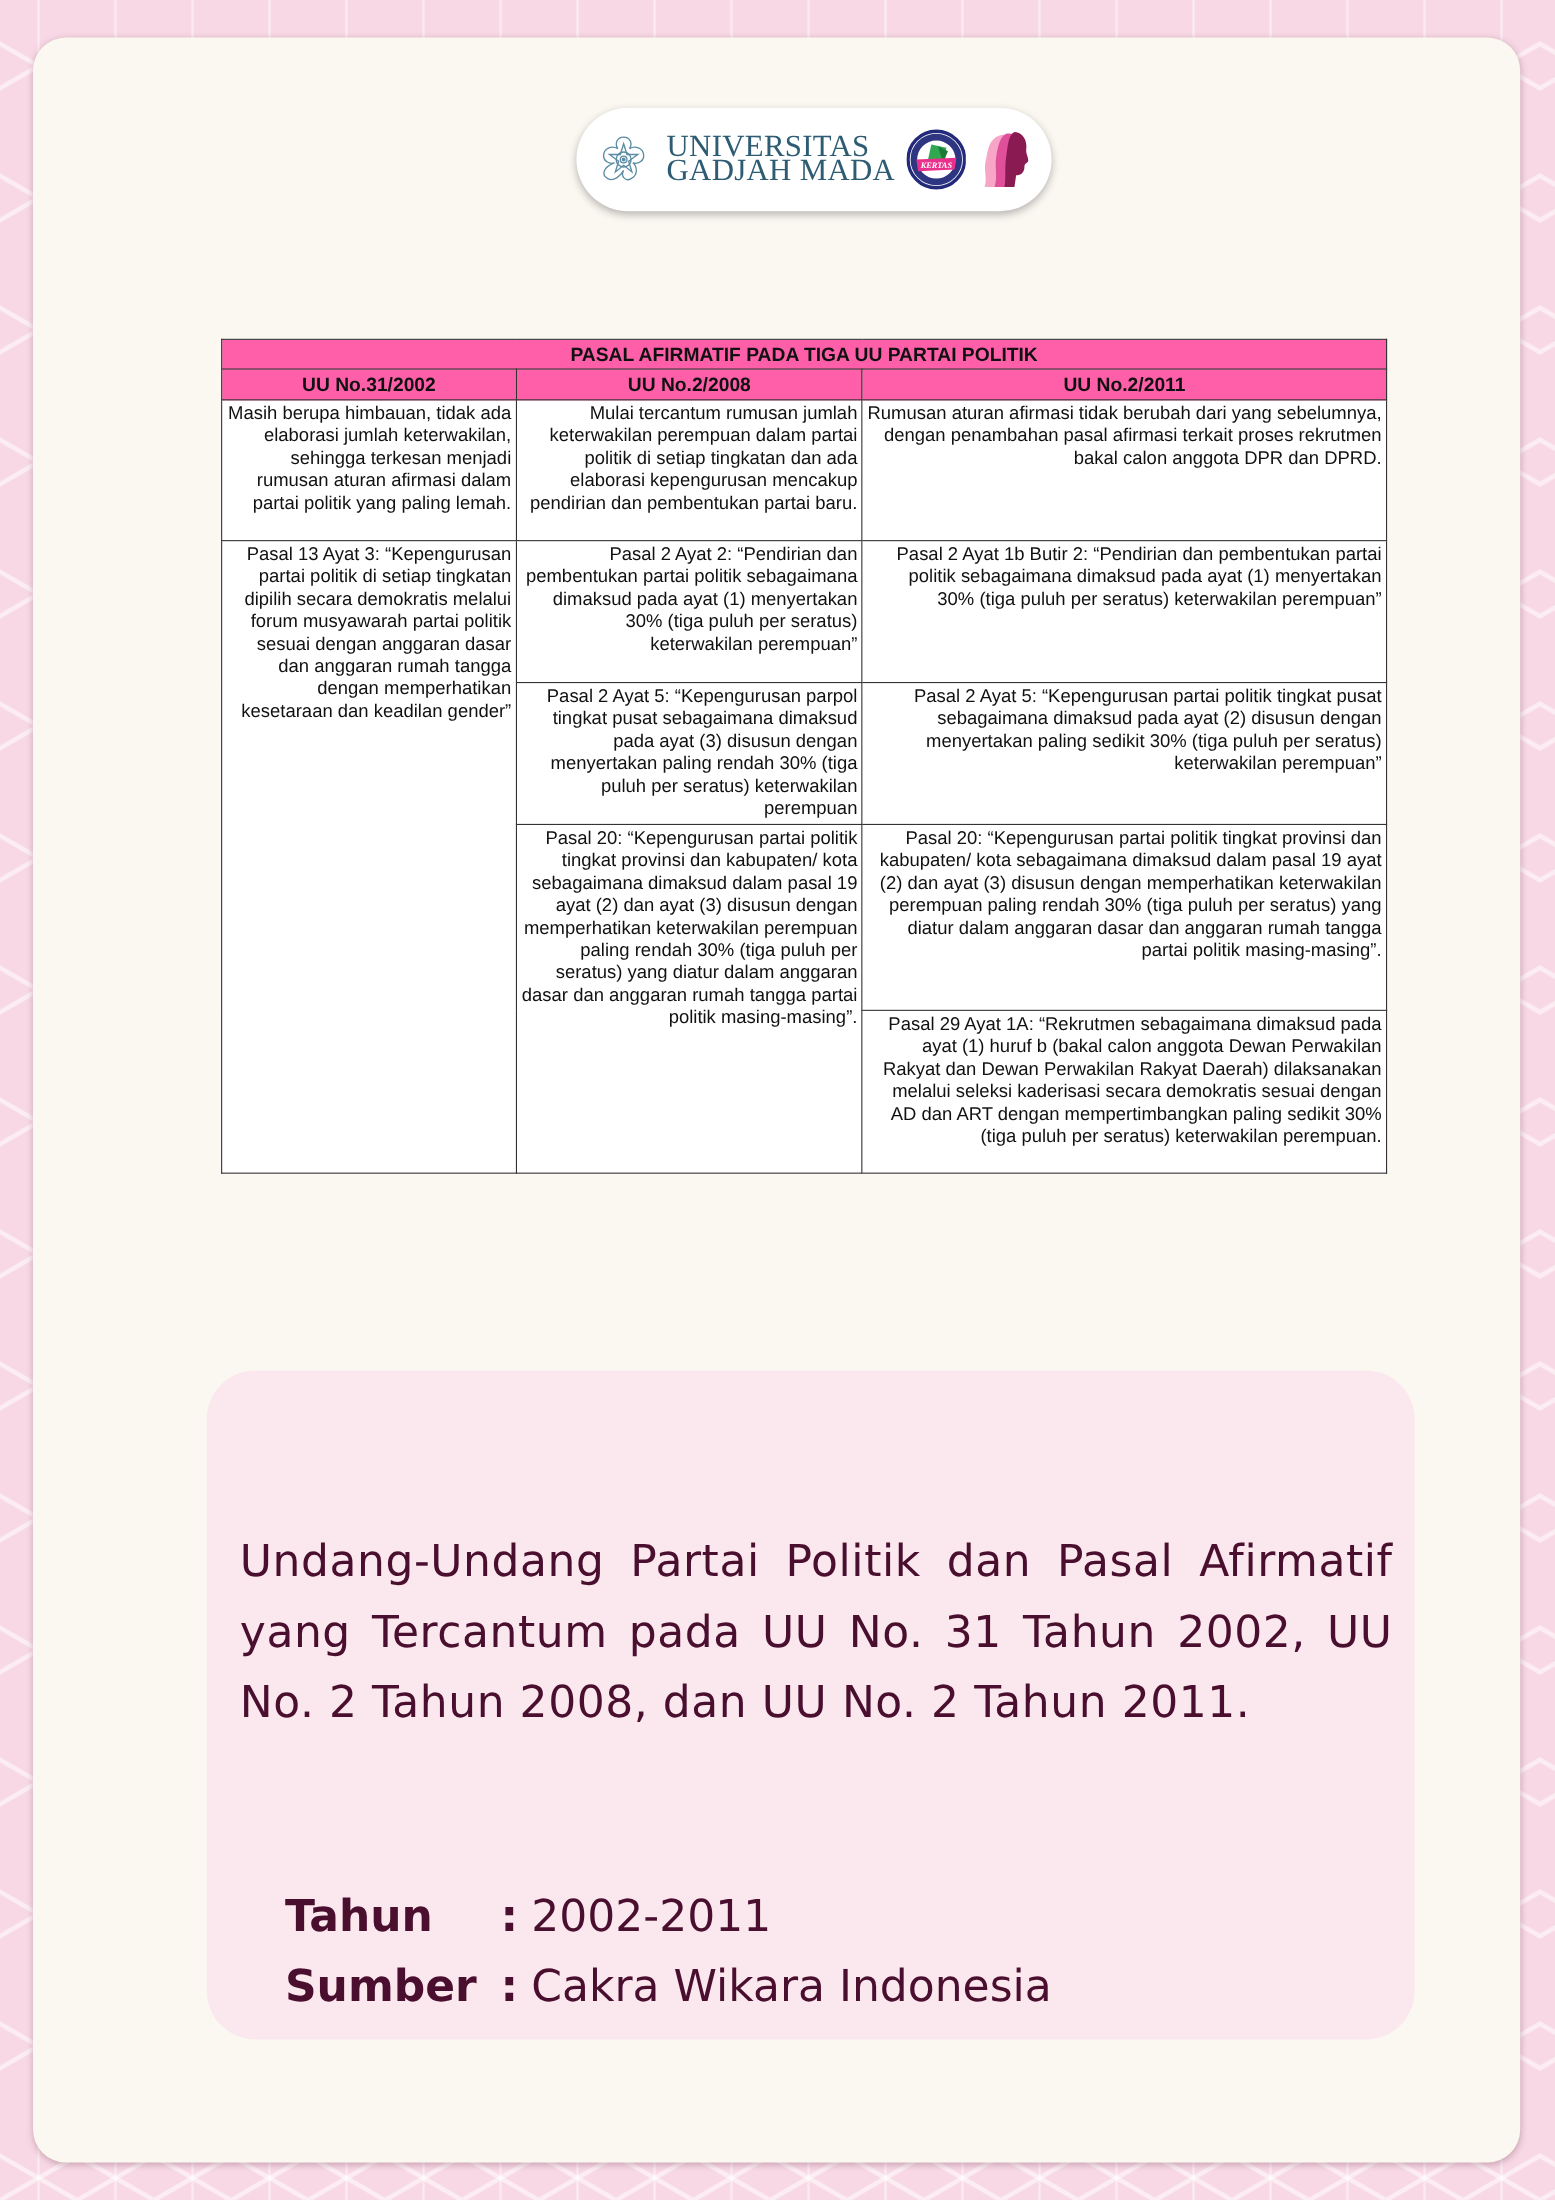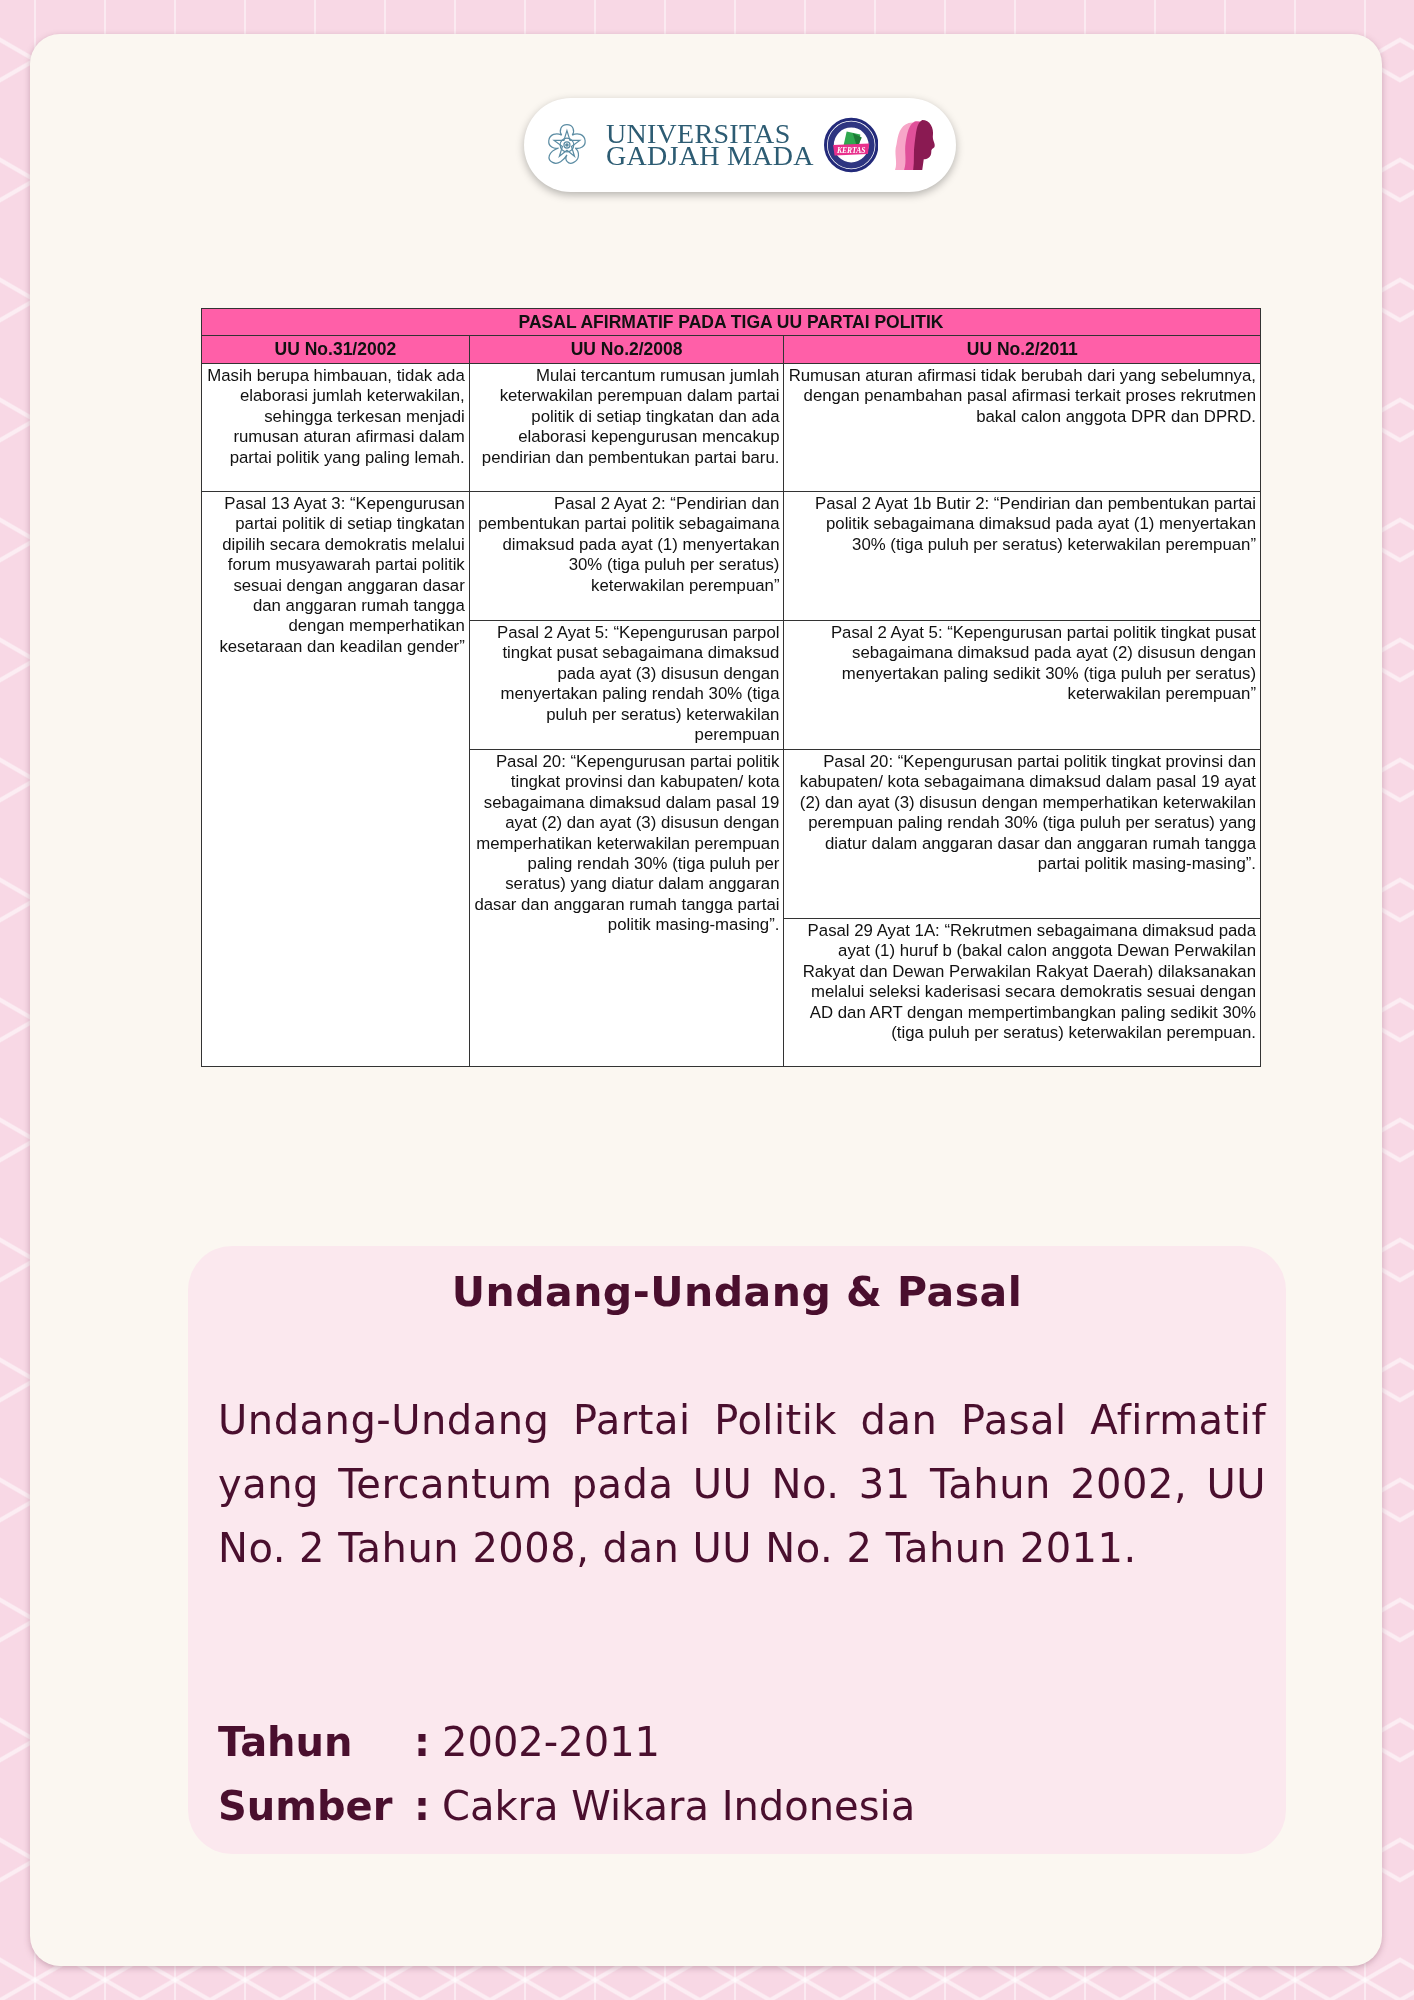--- a/index.html
+++ b/index.html
@@ -119,21 +119,21 @@
   }
   .meta {
     position: absolute;
     left: 30px; top: 464px;
     font-family: "DejaVu Sans", sans-serif;
     font-size: 40px;
     line-height: 64px;
     color: #4a0f2e;
   }
   .meta-row { display: flex; white-space: nowrap; }
-  .meta-label { font-weight: bold; width: 196px; display: inline-block; }
+  .meta-label { font-weight: bold; width: 196px; display: inline-block; margin-left: 41px; }
   .meta-colon { font-weight: bold; width: 28px; display: inline-block; }
 </style>
 </head>
 <body>
 
 <div class="card">
 
   <div class="logo-pill">
     <svg class="ugm-emblem" viewBox="0 0 66 66">
       <g fill="none" stroke="#5b8ca3" stroke-width="1.6">
@@ -198,21 +198,20 @@
         <td>Pasal 20: “Kepengurusan partai politik tingkat provinsi dan kabupaten/ kota sebagaimana dimaksud dalam pasal 19 ayat (2) dan ayat (3) disusun dengan memperhatikan keterwakilan perempuan paling rendah 30% (tiga puluh per seratus) yang diatur dalam anggaran dasar dan anggaran rumah tangga partai politik masing-masing”.</td>
       </tr>
       <tr style="height:148px;">
         <td>Pasal 29 Ayat 1A: “Rekrutmen sebagaimana dimaksud pada ayat (1) huruf b (bakal calon anggota Dewan Perwakilan Rakyat dan Dewan Perwakilan Rakyat Daerah) dilaksanakan melalui seleksi kaderisasi secara demokratis sesuai dengan AD dan ART dengan mempertimbangkan paling sedikit 30% (tiga puluh per seratus) keterwakilan perempuan.</td>
       </tr>
     </tbody>
       </table>
   </div>
 
   <div class="info-box">
-    <div class="info-title">Undang-Undang &amp; Pasal</div>
     <div class="info-desc">Undang-Undang Partai Politik dan Pasal Afirmatif yang Tercantum pada UU No. 31 Tahun 2002, UU No. 2 Tahun 2008, dan UU No. 2 Tahun 2011.</div>
     <div class="meta">
       <div class="meta-row">
         <span class="meta-label">Tahun</span>
         <span class="meta-colon">:</span>
         <span>2002-2011</span>
       </div>
       <div class="meta-row">
         <span class="meta-label">Sumber</span>
         <span class="meta-colon">:</span>

